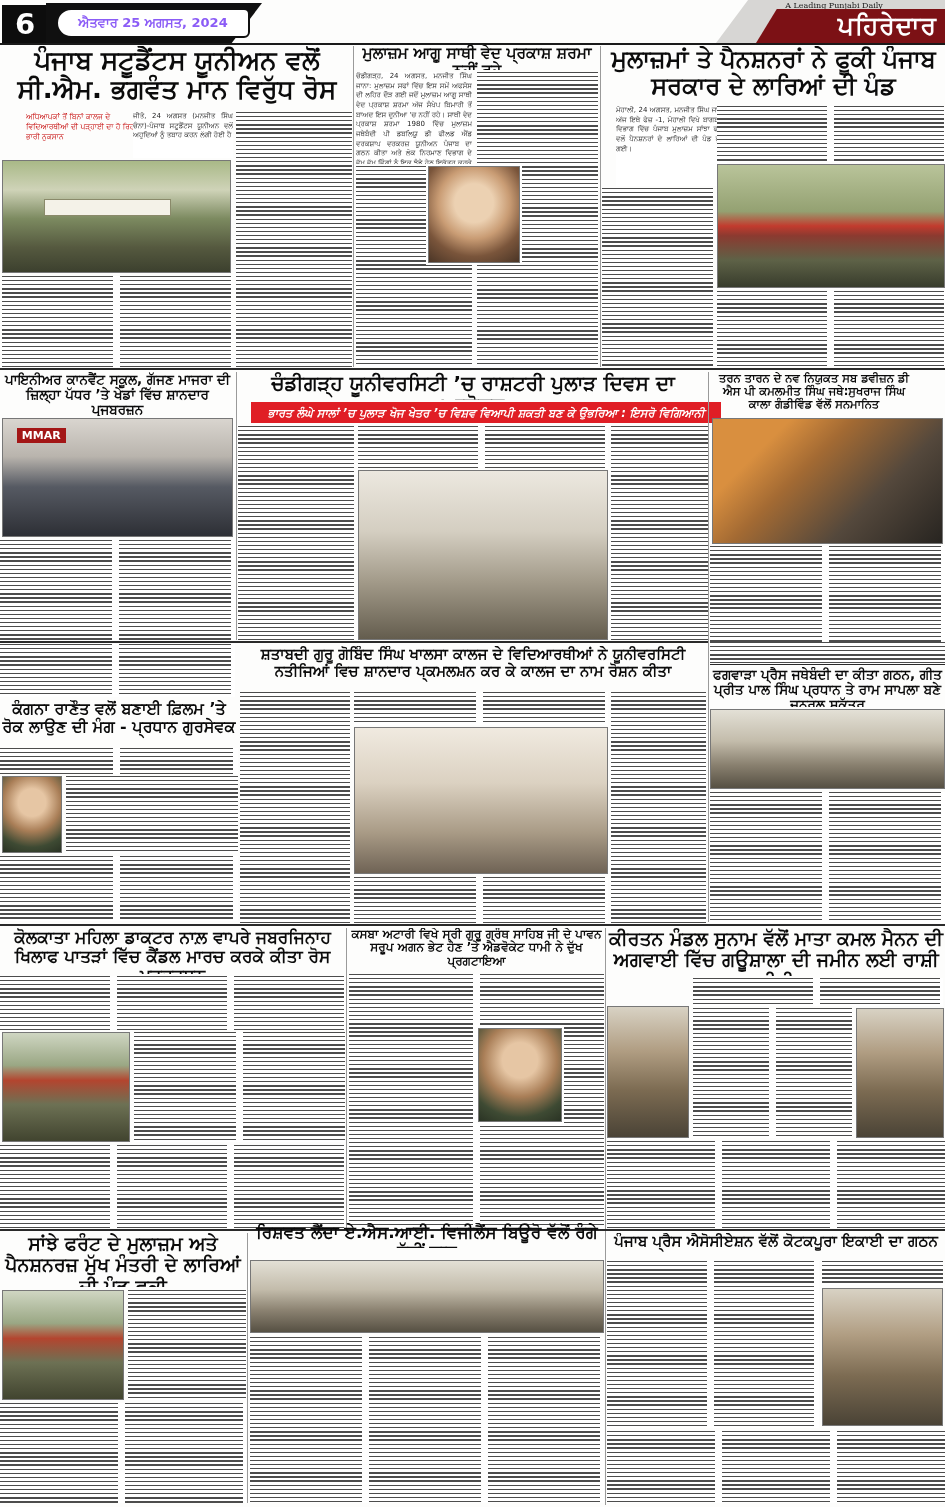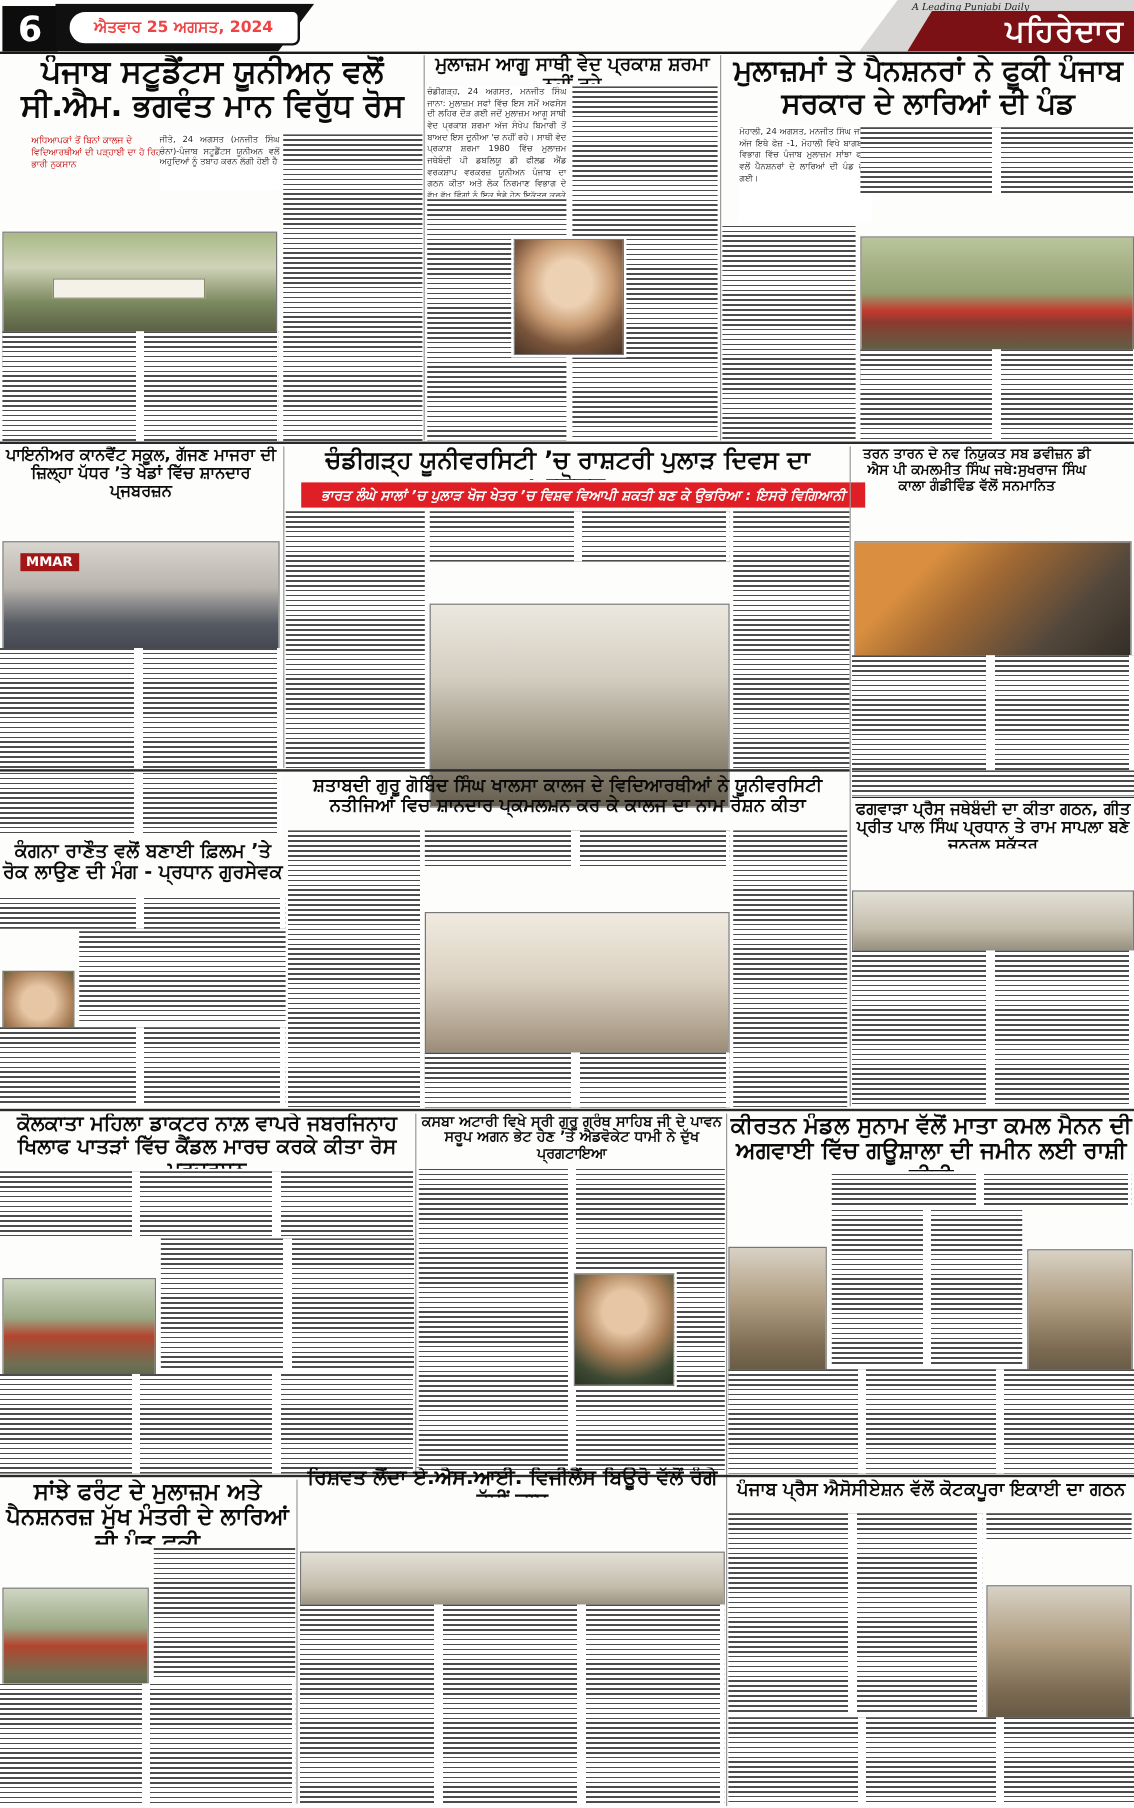--- a/index.html
+++ b/index.html
@@ -7,46 +7,46 @@
   body { font-family:"DejaVu Sans", sans-serif; }
   .page { position:relative; width:945px; height:1507px; background:#fdfdfc; margin:0 auto; overflow:hidden; }
 
   
   .pageno { position:absolute; left:2px; top:5px; width:46px; height:38px; background:#0d0d0d; color:#fff;
             font-size:29px; font-weight:bold; display:flex; align-items:center; justify-content:center; }
   .hdr-slant { position:absolute; left:46px; top:3px; width:216px; height:40px; background:#101010;
                clip-path:polygon(0 0,100% 0,86% 100%,0 100%); }
   .datebox { position:absolute; left:56px; top:8px; width:194px; height:30px; background:#fff; border:2px solid #111;
              border-radius:15px 6px 6px 15px; display:flex; align-items:center; justify-content:center;
-             font-size:13px; font-weight:bold; color:#ef4444;text-align:center; }
+             font-size:13px; font-weight:bold; color:#8b5cf6;text-align:center; }
   .mast-gray { position:absolute; left:716px; top:0; width:229px; height:43px; background:#d7d6d4;
                clip-path:polygon(14% 0,100% 0,100% 100%,0 100%); }
   .mast-red { position:absolute; left:756px; top:9px; width:189px; height:34px; background:#7c1115;
               clip-path:polygon(11% 0,100% 0,100% 100%,0 100%); display:flex; align-items:center; justify-content:flex-end; }
   .mast-title { color:#fff; font-weight:bold; font-size:25px; padding-right:8px; letter-spacing:1px; }
-  .tagline { position:absolute; left:760px; top:1px; width:180px; text-align:left; font-size:8px; font-style:italic;
+  .tagline { position:absolute; left:744px; top:1px; width:180px; text-align:center; font-size:8px; 
              font-family:"DejaVu Serif", serif; color:#222; }
   .hdr-rule { position:absolute; left:0; top:43px; width:945px; height:2px; background:#1a1a1a; }
 
   
   .hl { position:absolute; color:#0b0b0b; font-weight:bold; text-align:center; line-height:1.12; overflow:hidden; }
   .kicker-red { position:absolute; color:#c40000; font-weight:normal; text-align:left; line-height:1.35; overflow:hidden;margin-left:24px; }
   .banner-red { position:absolute; background:#e01e25; color:#fff; font-weight:bold; text-align:center;
                 display:flex; align-items:center; justify-content:center; overflow:hidden; }
   .lead { position:absolute; font-size:7px; line-height:1.38; color:#222; text-align:justify; overflow:hidden; background:#fff; }
   .tx { position:absolute; --cw:110px; --gap:7px; background-color:#fff;
         background-image:
           repeating-linear-gradient(to right, transparent 0 var(--cw), #ffffff var(--cw) calc(var(--cw) + var(--gap))),
           repeating-linear-gradient(to bottom, #4c4c4c 0 1.3px, transparent 1.3px 4.1px); }
   .tx1 { --cw:1200px; }
   .rule-h { position:absolute; background:#2a2a2a; height:1.5px; }
   .rule-v { position:absolute; background:#9a9a9a; width:1px; }
 
   
-  .ph { position:absolute; border:1px solid #777; overflow:hidden;margin-top:33px; }
+  .ph { position:absolute; border:1px solid #777; overflow:hidden; }
   .ph-protest  { background:linear-gradient(180deg,#a9b987 0%,#cfd3b8 26%,#7c8a60 52%,#55593f 78%,#3c402e 100%); }
   .ph-protest .bannerstrip { position:absolute; left:18%; top:34%; width:56%; height:16%; background:#f4f2e8; border:1px solid #8a8a6a; }
   .ph-portrait { background:radial-gradient(circle at 50% 38%, #ecd1b2 0 26%, #c99c74 48%, #7a553b 72%, #4a3526 100%), #d8d2c8; }
   .ph-rally    { background:linear-gradient(180deg,#b9c49a 0%,#94a172 38%,#c23b2e 50%,#8b3a30 58%,#5e6247 78%,#383c2c 100%); }
   .ph-school   { background:linear-gradient(180deg,#d9d5cf 0%,#b9b4ad 32%,#565a63 58%,#2d2f35 100%); }
   .ph-school .sign { position:absolute; left:6%; top:8%; background:#a31616; color:#fff; font-weight:bold; font-size:11px; padding:1px 5px; }
   .ph-award    { background:linear-gradient(180deg,#ece8df 0%,#d4cec1 36%,#a29a89 66%,#645d4e 100%); }
   .ph-honor    { background:linear-gradient(135deg,#d98f3f 0 22%,#a36a33 40%,#54483c 68%,#272420 100%); }
   .ph-face     { background:radial-gradient(circle at 50% 34%, #e6c6a4 0 24%, #a97e57 50%, #3e4a33 78%, #2a3324 100%), #cfd2c4; }
   .ph-group    { background:linear-gradient(180deg,#f0eae0 0%,#dbd1c1 38%,#a99b86 72%,#6f6355 100%); }

